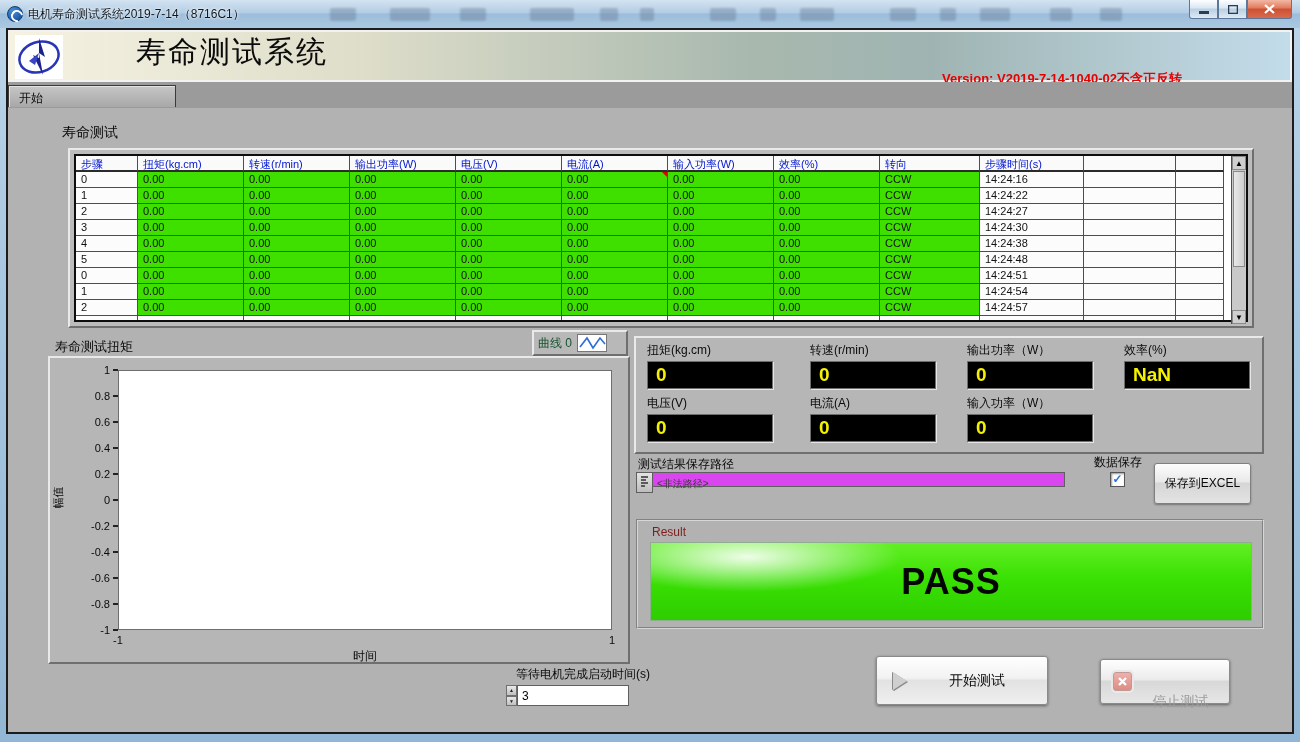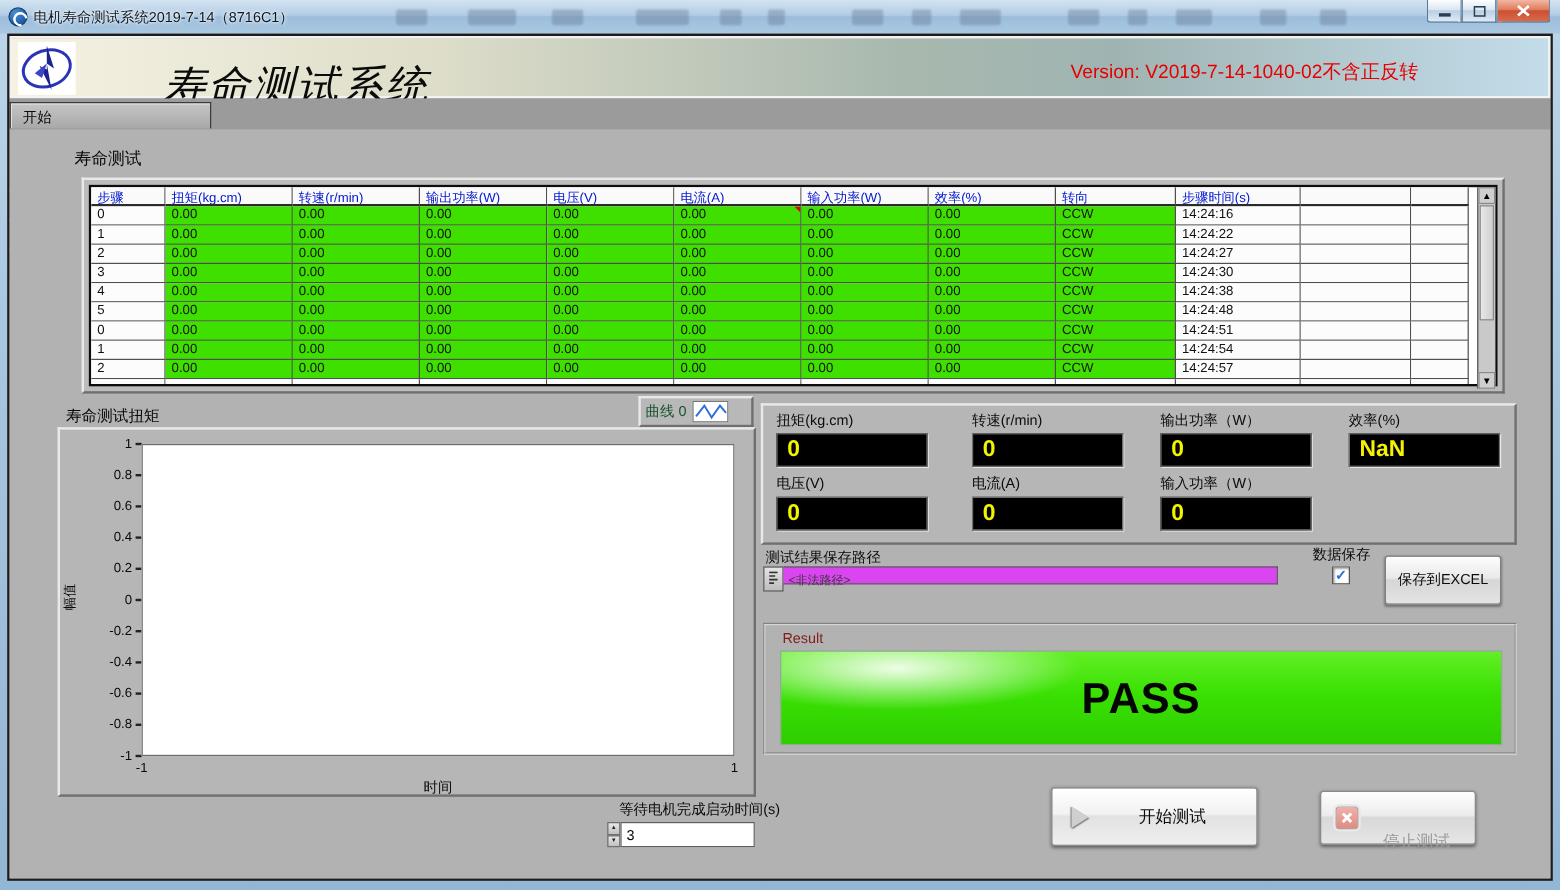--- a/index.html
+++ b/index.html
@@ -28,22 +28,22 @@
 
   
   #app-frame { position:absolute; left:6px; right:6px; top:28px; bottom:8px;
     background:#b1b1b1; border:2px solid #1c1c1c; }
 
   
   #header { position:absolute; left:0; right:0; top:0; height:52px;
     border:2px solid #f2f2f2;
     background:linear-gradient(90deg,#f6f2e2 0%,#ddddc9 28%,#a8b8ae 58%,#9fb4b2 72%,#c3dcea 100%); }
   #logo { position:absolute; left:5px; top:3px; width:48px; height:44px; background:#ffffff; }
-  #header-title { position:absolute; left:126px; top:16px; font-size:35px; color:#0b0b0b; letter-spacing:2px;font-style:italic; }
-  #version { position:absolute; right:108px; top:18px; font-size:16px; font-weight:normal; color:#e60000; white-space:nowrap; }
+  #header-title { position:absolute; left:126px; top:0; font-size:30px; color:#0b0b0b; letter-spacing:2px; }
+  #version { position:absolute; right:108px; top:38px; font-size:13px; font-weight:bold; color:#e60000; white-space:nowrap; }
 
   
   #tabbar { position:absolute; left:0; right:0; top:52px; height:26px; display:flex; background:#9b9b9b;flex-direction:column; }
   .tab { position:relative; margin-top:3px; height:23px; border:1px solid #3a3a3a; border-bottom:none;
     background:linear-gradient(180deg,#c6c6c6,#a8a8a8); box-shadow:inset 1px 1px 0 #e3e3e3;
     font-size:12px; color:#0a0a0a; padding:4px 0 0 10px; cursor:default; }
   .tab:nth-of-type(1){width:168px;} .tab:nth-of-type(2){width:174px;} .tab:nth-of-type(3){width:178px;}
   .tab:nth-of-type(4){width:178px;} .tab:nth-of-type(5){width:178px;} .tab:nth-of-type(6){width:234px;}
   .tab:nth-of-type(7){flex:1;}
   .tab.active { margin-top:0; height:27px; background:#b2b2b2; z-index:2;

